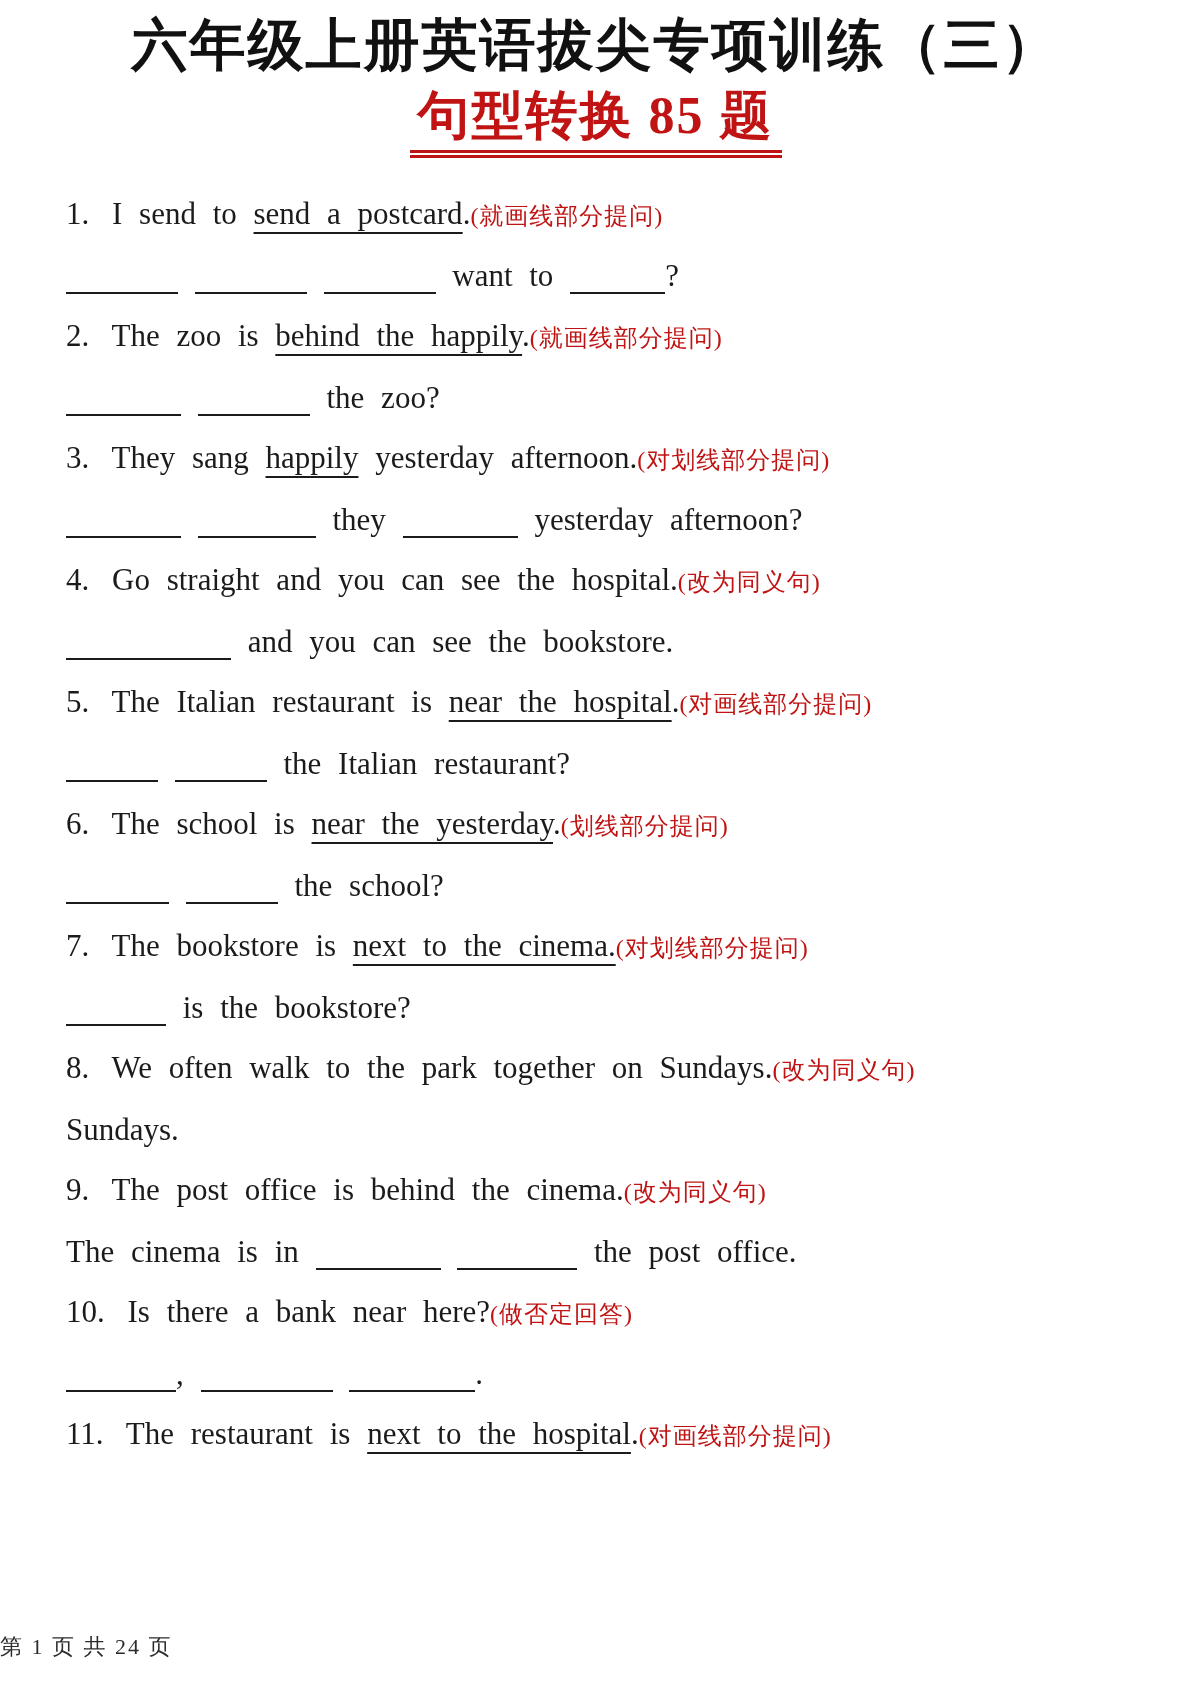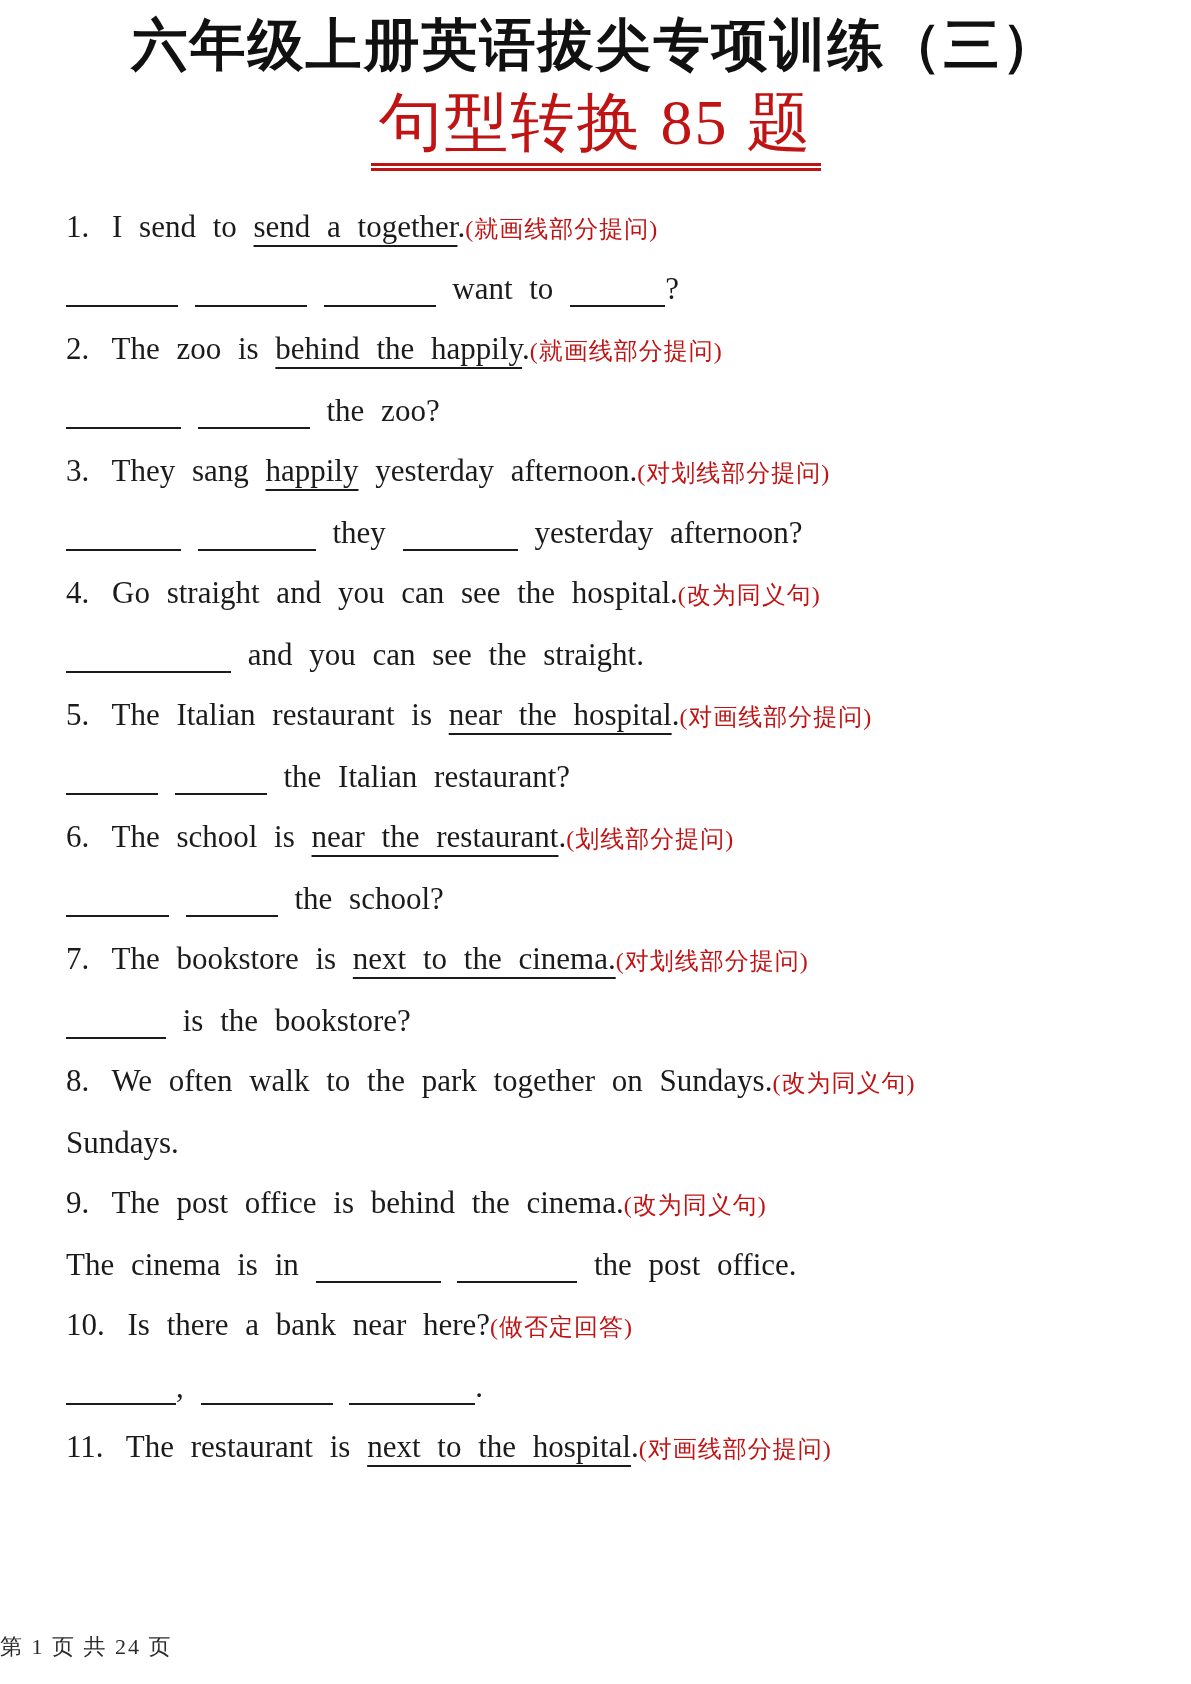--- a/index.html
+++ b/index.html
@@ -20,22 +20,22 @@
   .titles{text-align:center;padding-top:14px;line-height:1.12;}
   .title1{
     font-size:56px;
     font-weight:900;
     letter-spacing:2px;
     color:#111;
   }
   .title2-wrap{margin-top:10px;}
   .title2{
     display:inline-block;
-    font-size:64px;
-    font-weight:400;
+    font-size:52px;
+    font-weight:700;
     color:var(--red);
     border-bottom:8px double var(--red);
     padding:0 8px 5px 8px;
     letter-spacing:2px;
   }
   .content{
     padding:0 66px;
     margin-top:26px;
   }
   .line{
@@ -80,31 +80,31 @@
 
   <div class="titles">
     <div class="title1">六年级上册英语拔尖专项训练（三）</div>
     <div class="title2-wrap">
       <span class="title2">句型转换 85 题</span>
     </div>
   </div>
 
   <div class="content">
 
-  <p class="line"><span class="qnum">1.</span> <span>I send to </span><span class="u">send a together</span><span>.</span><span class="note">(就画线部分提问)</span></p>
+  <p class="line"><span class="qnum">1.</span> <span>I send to </span><span class="u">send a postcard</span><span>.</span><span class="note">(就画线部分提问)</span></p>
       <p class="line"><span class="blank" style="width: 112px;"></span> <span class="blank" style="width: 112px;"></span> <span class="blank" style="width: 112px;"></span> <span>want to</span> <span class="blank" style="width: 95px;"></span><span>?</span></p>
       <p class="line"><span class="qnum">2.</span> <span>The zoo is </span><span class="u">behind the happily</span><span>.</span><span class="note">(就画线部分提问)</span></p>
       <p class="line"><span class="blank" style="width: 115px;"></span> <span class="blank" style="width: 112px;"></span> <span>the zoo?</span></p>
       <p class="line"><span class="qnum">3.</span> <span>They sang </span><span class="u">happily</span><span> yesterday afternoon.</span><span class="note">(对划线部分提问)</span></p>
       <p class="line"><span class="blank" style="width: 115px;"></span> <span class="blank" style="width: 118px;"></span> <span>they</span> <span class="blank" style="width: 115px;"></span> <span>yesterday afternoon?</span></p>
       <p class="line"><span class="qnum">4.</span> <span>Go straight and you can see the hospital.</span><span class="note">(改为同义句)</span></p>
-      <p class="line"><span class="blank" style="width: 165px;"></span> <span>and you can see the straight.</span></p>
+      <p class="line"><span class="blank" style="width: 165px;"></span> <span>and you can see the bookstore.</span></p>
       <p class="line"><span class="qnum">5.</span> <span>The Italian restaurant is </span><span class="u">near the hospital</span><span>.</span><span class="note">(对画线部分提问)</span></p>
       <p class="line"><span class="blank" style="width: 92px;"></span> <span class="blank" style="width: 92px;"></span> <span>the Italian restaurant?</span></p>
-      <p class="line"><span class="qnum">6.</span> <span>The school is </span><span class="u">near the restaurant</span><span>.</span><span class="note">(划线部分提问)</span></p>
+      <p class="line"><span class="qnum">6.</span> <span>The school is </span><span class="u">near the yesterday</span><span>.</span><span class="note">(划线部分提问)</span></p>
       <p class="line"><span class="blank" style="width: 103px;"></span> <span class="blank" style="width: 92px;"></span> <span>the school?</span></p>
       <p class="line"><span class="qnum">7.</span> <span>The bookstore is </span><span class="u">next to the cinema.</span><span class="note">(对划线部分提问)</span></p>
       <p class="line"><span class="blank" style="width: 100px;"></span> <span>is the bookstore?</span></p>
       <p class="line"><span class="qnum">8.</span> <span>We often walk to the park together on Sundays.</span><span class="note">(改为同义句)</span></p>
       <p class="line"><span>Sundays.</span></p>
       <p class="line"><span class="qnum">9.</span> <span>The post office is behind the cinema.</span><span class="note">(改为同义句)</span></p>
       <p class="line"><span>The cinema is in</span> <span class="blank" style="width: 125px;"></span> <span class="blank" style="width: 120px;"></span> <span>the post office.</span></p>
       <p class="line"><span class="qnum">10.</span> <span>Is there a bank near here?</span><span class="note">(做否定回答)</span></p>
       <p class="line"><span class="blank" style="width: 110px;"></span><span>,</span> <span class="blank" style="width: 132px;"></span> <span class="blank" style="width: 126px;"></span><span>.</span></p>
       <p class="line"><span class="qnum">11.</span> <span>The restaurant is </span><span class="u">next to the hospital</span><span>.</span><span class="note">(对画线部分提问)</span></p>

